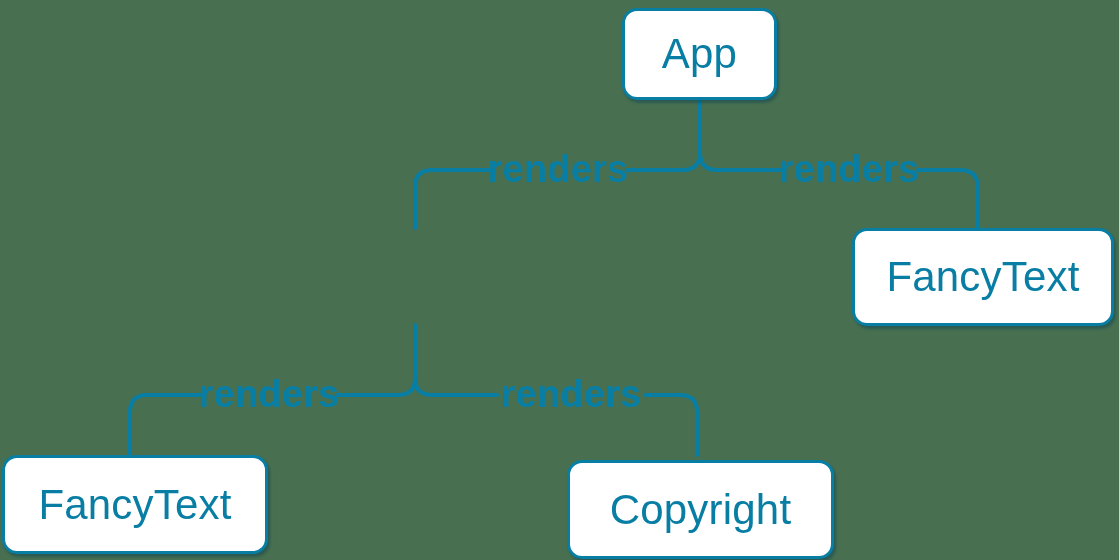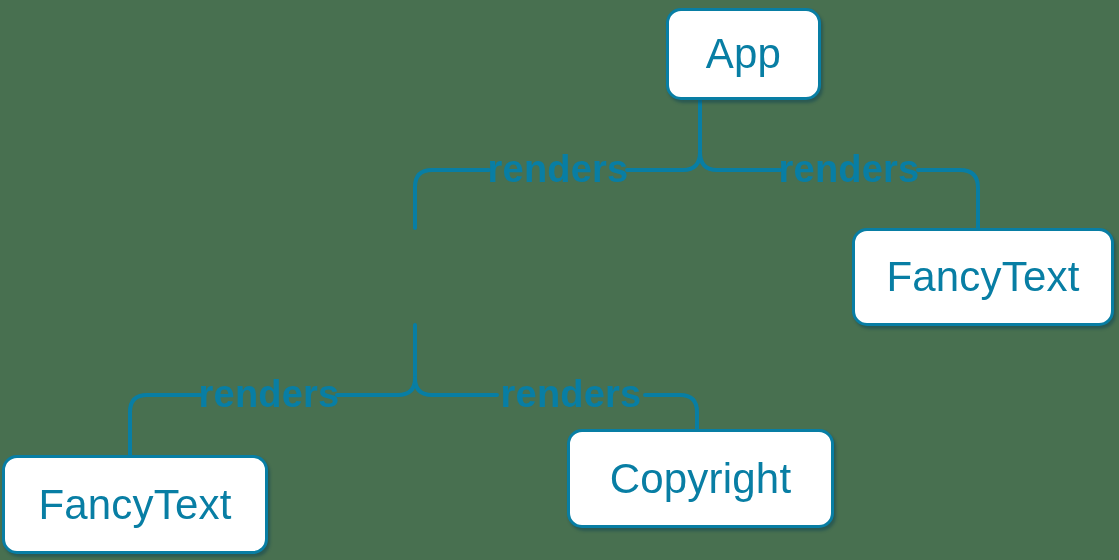--- a/index.html
+++ b/index.html
@@ -37,25 +37,25 @@
     box-shadow: 2px 3px 3px rgba(9, 62, 84, 0.45);
     display: flex;
     align-items: center;
     justify-content: center;
     color: #087ea4;
     font-size: 42px;
     font-weight: 500;
     letter-spacing: 0.2px;
     white-space: nowrap;
   }
-  .node-app                  { left: 622px; top: 8px;   width: 155px; height: 92px; margin-left: 44px; }
+  .node-app                  { left: 622px; top: 8px;   width: 155px; height: 92px; }
   .node-inspiration          { left: 196px; top: 228px; width: 461px; height: 98px; }
   .node-fancytext-right      { left: 852px; top: 228px; width: 262px; height: 98px; }
   .node-fancytext-bottom     { left: 2px;   top: 455px; width: 266px; height: 99px; }
-  .node-copyright            { left: 567px; top: 429px; width: 267px; height: 99px; text-align: right; }
+  .node-copyright            { left: 567px; top: 460px; width: 267px; height: 99px; text-align: right; }
   .edge-label {
     position: absolute;
     transform: translate(-50%, -50%);
     color: #087ea4;
     font-size: 38px;
     font-weight: 600;
     letter-spacing: 0.2px;
     white-space: nowrap;
   }
   .edge-label-1 { left: 558px; top: 169px; }

